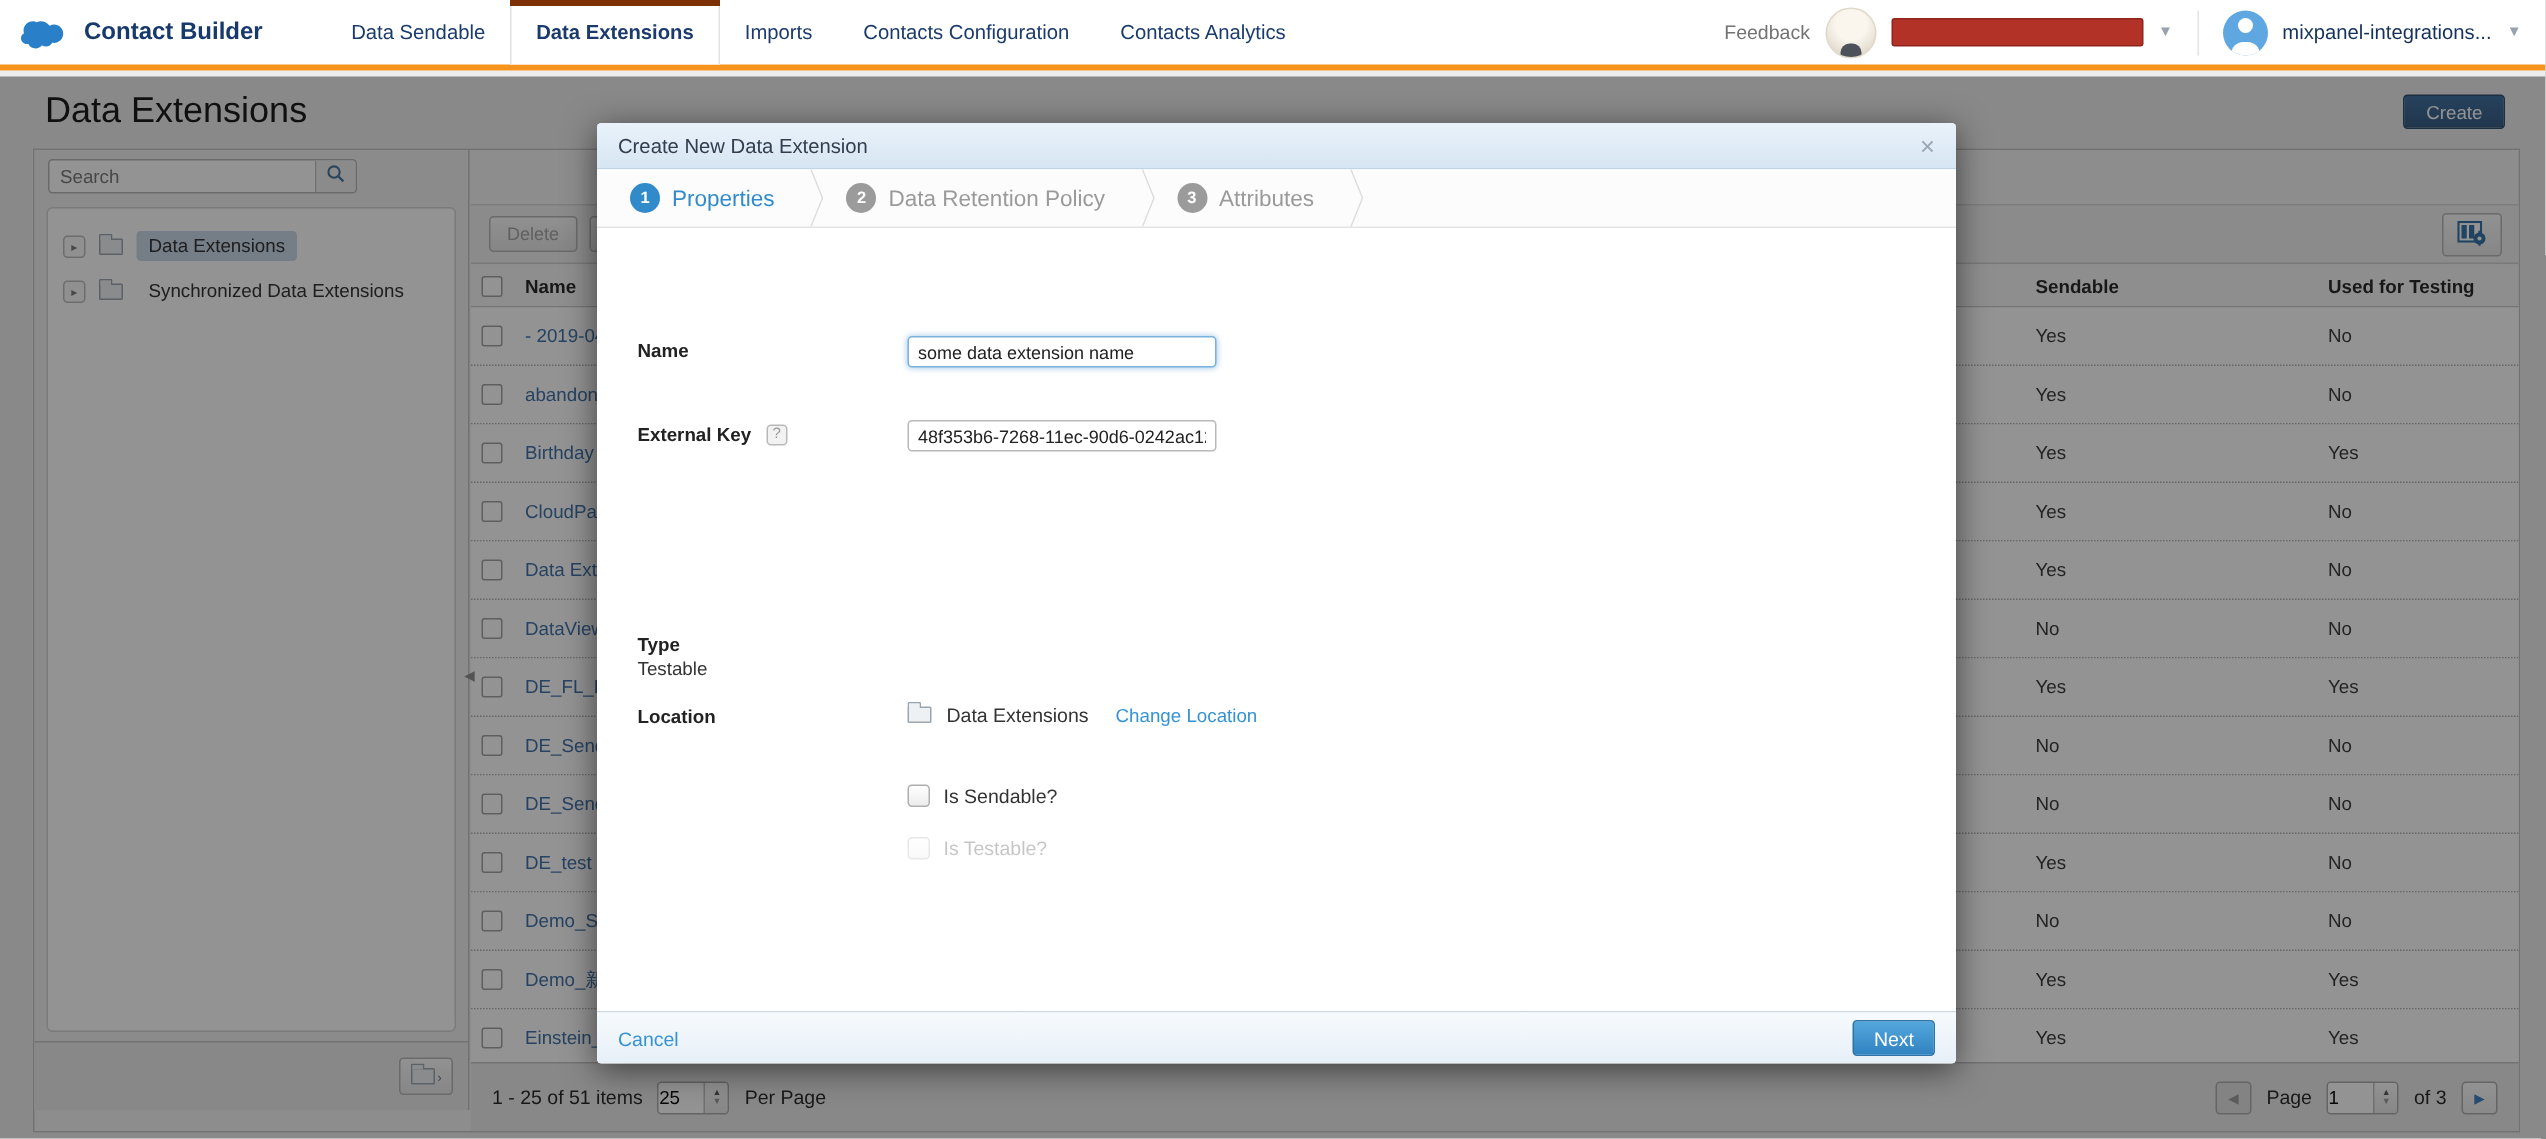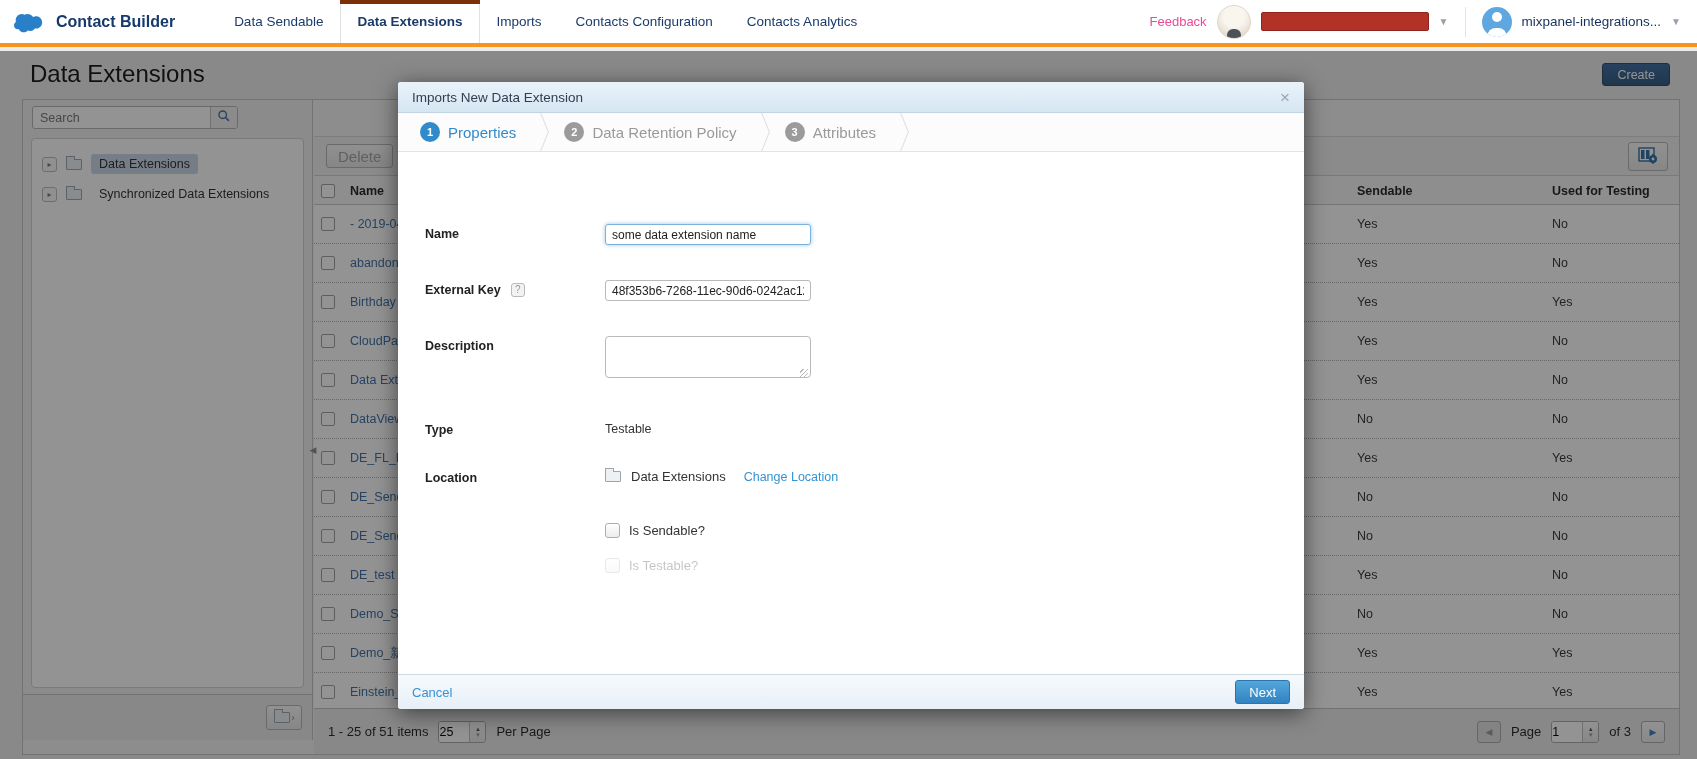--- a/index.html
+++ b/index.html
@@ -8,21 +8,21 @@
 
   
   .topnav { position:relative; z-index:50; height:47px; background:#fff; border-bottom:4px solid #f7941e; display:flex; align-items:stretch; padding-left:14px; }
   .brand { display:flex; align-items:center; cursor:pointer; }
   .cloud-logo { width:32px; height:22px; display:inline-block; }
   .brand-label { margin-left:10px; font-size:16px; font-weight:700; color:#17396b; }
   .tabs { display:flex; margin-left:42px; }
   .tab { display:block; line-height:43px; padding:0 17px; font-size:13.5px; color:#1a3b6b; cursor:pointer; text-decoration:none; }
   .tab.active { font-weight:700; background:#fff; box-shadow:inset 0 4px 0 #7d2f05, inset 1px 0 0 #e2e2e2, inset -1px 0 0 #e2e2e2; }
   .nav-right { margin-left:auto; display:flex; align-items:center; gap:10px; padding-right:16px; }
-  .feedback { color:#ec4899; font-size:13px; cursor:pointer; text-decoration:none;padding-left:44px; }
+  .feedback { color:#737373; font-size:13px; cursor:pointer; text-decoration:none;padding-left:44px; }
   .einstein { width:34px; height:34px; border-radius:50%; background:radial-gradient(circle at 50% 32%, #faf6ee 0 38%, #e4ddd0 75%); border:1px solid #e0d8c9; position:relative; overflow:hidden; cursor:pointer; }
   .einstein::after { content:''; position:absolute; bottom:0; left:50%; transform:translateX(-50%); width:14px; height:9px; background:#4d5159; border-radius:6px 6px 0 0; }
   .redacted { width:168px; height:19px; background:#b23228; border:1px solid #8f241c; border-radius:2px; }
   .caret { color:#97a2ad; font-size:10px; cursor:pointer; }
   .vdiv { width:1px; height:30px; background:#e3e3e3; margin:0 6px; }
   .user-avatar { width:30px; height:30px; border-radius:50%; background:#5fa7e0; position:relative; overflow:hidden; }
   .user-avatar::before { content:''; position:absolute; top:5px; left:50%; transform:translateX(-50%); width:10px; height:10px; border-radius:50%; background:#fff; }
   .user-avatar::after { content:''; position:absolute; bottom:-4px; left:50%; transform:translateX(-50%); width:19px; height:13px; border-radius:8px 8px 0 0; background:#fff; }
   .user-name { color:#16325c; font-size:13.5px; cursor:pointer; }
 
@@ -45,21 +45,21 @@
   .tree-label { padding:3px 8px; border-radius:3px; }
   .tree-label.selected { background:#c8d7e8; }
   .left-footer { position:absolute; left:0; right:0; bottom:0; height:46px; border-top:1px solid #c4c4c4; background:#ececec; }
   .folder-btn { position:absolute; right:10px; top:10px; width:36px; height:25px; border:1px solid #b5b5b5; border-radius:3px; background:linear-gradient(#fbfbfb,#e9e9e9); cursor:pointer; display:flex; align-items:center; justify-content:center; gap:2px; }
   .folder-btn .mini-arrow { font-size:9px; color:#5c748c; }
   .divider-handle { position:absolute; left:285px; top:341px; width:10px; height:18px; font-size:9px; line-height:18px; color:#8a8a8a; z-index:2; cursor:pointer; text-align:center; }
 
   
   .main-col { position:absolute; left:291px; right:0; top:0; bottom:0; background:#f4f4f4; }
   .toolbar { position:absolute; top:36px; left:0; right:0; height:40px; border-top:1px solid #d8d8d8; border-bottom:1px solid #cfcfcf; display:flex; align-items:center; padding-left:12px; gap:8px; background:#f1f1f1; }
-  .tb-btn { height:24px; padding:0 11px; font-size:15px; font-family:inherit; border:1px solid #b5b5b5; border-radius:3px; background:linear-gradient(#fafafa,#e7e7e7); color:#333; cursor:pointer; }
+  .tb-btn { height:24px; padding:0 11px; font-size:12px; font-family:inherit; border:1px solid #b5b5b5; border-radius:3px; background:linear-gradient(#fafafa,#e7e7e7); color:#333; cursor:pointer; }
   .tb-btn.disabled { color:#a3a3a3; cursor:default; }
   .colset-btn { position:absolute; right:11px; top:5px; width:40px; height:29px; border:1px solid #b5b5b5; border-radius:3px; background:linear-gradient(#fbfbfb,#e9e9e9); cursor:pointer; display:flex; align-items:center; justify-content:center; }
   .thead { position:absolute; top:77px; left:0; right:0; height:28px; background:#f6f6f6; border-bottom:1px solid #c9c9c9; display:flex; align-items:center; font-weight:700; font-size:12.5px; color:#1f1f1f; }
   .tbody { position:absolute; top:105px; left:0; right:0; bottom:46px; background:#fff; overflow:hidden; }
   .trow { height:39px; display:flex; align-items:center; border-bottom:1px dotted #adadad; background:#fff; }
   .c-check { flex:0 0 28px; display:flex; justify-content:center; }
   .cb { width:14px; height:14px; border:1px solid #9f9f9f; border-radius:2px; background:#fff; cursor:pointer; }
   .c-name { flex:0 0 990px; padding-left:8px; font-size:12.5px; color:#3a6da6; text-decoration:none; white-space:nowrap; overflow:hidden; cursor:pointer; }
   .c-send { flex:0 0 195px; padding-left:25px; font-size:12.5px; color:#333; }
   .c-test { flex:1; padding-left:25px; font-size:12.5px; color:#333; }
@@ -357,21 +357,21 @@
           </span>
         </div>
       </main>
     </div>
 
     <div class="overlay"></div>
   </div>
 
   <section class="modal">
     <div class="modal-header">
-      <span class="modal-title">Imports New Data Extension</span>
+      <span class="modal-title">Create New Data Extension</span>
       <span class="modal-close">×</span>
     </div>
     <div class="steps">
       <div class="step active">
         <span class="badge">1</span>
         <span class="slabel">Properties</span>
       </div>
       <div class="chev"></div>
       <div class="step inactive">
         <span class="badge">2</span>
@@ -389,25 +389,21 @@
         <span class="flabel">Name</span>
         <input class="txt focused" value="some data extension name" style="">
       </div>
       <div class="frow" style="top:128px;">
         <span class="flabel">
             <span>External Key</span>
             <span class="help">?</span>
           </span>
         <input class="txt" value="48f353b6-7268-11ec-90d6-0242ac1200" style="">
       </div>
-      <div class="frow" style="top:184px;">
-        <span class="flabel">Description</span>
-        <span class="ta-wrap"><textarea class="ta" style=""></textarea></span>
-      </div>
-      <div class="frow" style="top:268px;">
+      <div class="frow" style="top:268px;flex-direction:column;">
         <span class="flabel">Type</span>
         <span class="fvalue">Testable</span>
       </div>
       <div class="frow" style="top:316px;">
         <span class="flabel">Location</span>
         <span class="loc-field">
           <span class="folder"></span>
           <span class="loc-name">Data Extensions</span>
           <a class="loclink">Change Location</a>
         </span>

